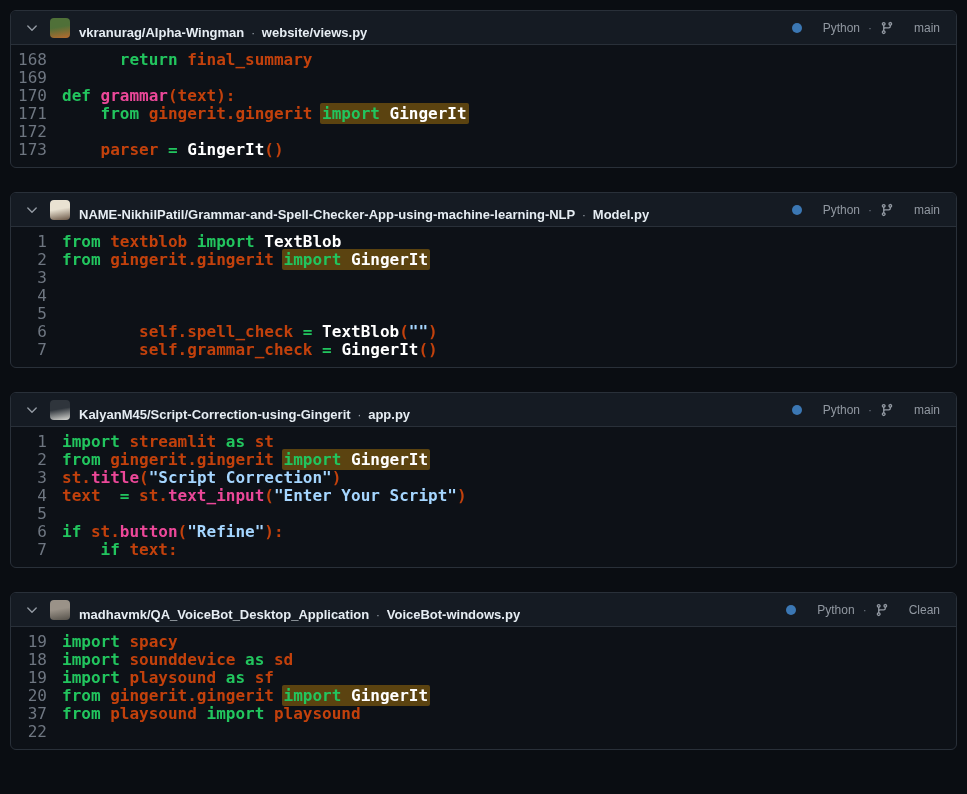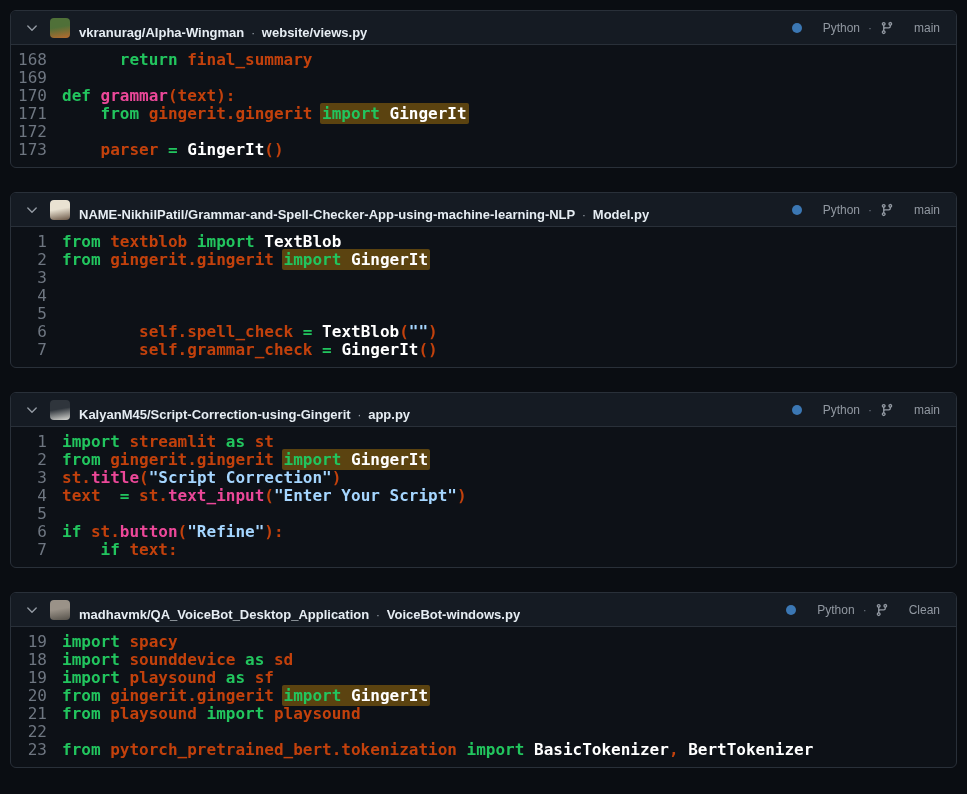--- a/index.html
+++ b/index.html
@@ -153,18 +153,17 @@
             </svg>
           <span class="branch-label">Clean</span>
         </span>
       </div>
     </div>
     <div class="code">
         <div class="line"><span class="ln">19</span><span class="lc"><span class="tok-k">import</span><span class="tok-fg"> spacy</span></span></div>
         <div class="line"><span class="ln">18</span><span class="lc"><span class="tok-k">import</span><span class="tok-fg"> sounddevice </span><span class="tok-k">as</span><span class="tok-fg"> sd</span></span></div>
         <div class="line"><span class="ln">19</span><span class="lc"><span class="tok-k">import</span><span class="tok-fg"> playsound </span><span class="tok-k">as</span><span class="tok-fg"> sf</span></span></div>
         <div class="line"><span class="ln">20</span><span class="lc"><span class="tok-k">from</span><span class="tok-fg"> gingerit.gingerit </span><span class="hl"><span class="tok-k">import</span><span class="tok-fg"> </span><span class="tok-cl">GingerIt</span></span></span></div>
-        <div class="line"><span class="ln">21</span><span class="lc"><span class="tok-k">from</span><span class="tok-fg"> playsound </span><span class="tok-k">import</span><span class="tok-fg"> playsound</span></span></div>
+        <div class="line"><span class="ln">37</span><span class="lc"><span class="tok-k">from</span><span class="tok-fg"> playsound </span><span class="tok-k">import</span><span class="tok-fg"> playsound</span></span></div>
         <div class="line"><span class="ln">22</span><span class="lc">&nbsp;</span></div>
-        <div class="line"><span class="ln">23</span><span class="lc"><span class="tok-k">from</span><span class="tok-fg"> pytorch_pretrained_bert.tokenization </span><span class="tok-k">import</span><span class="tok-fg"> </span><span class="tok-cl">BasicTokenizer</span><span class="tok-fg">,</span><span class="tok-fg"> </span><span class="tok-cl">BertTokenizer</span></span></div>
       </div>
   </div>
 </div>
 
 </body></html>

